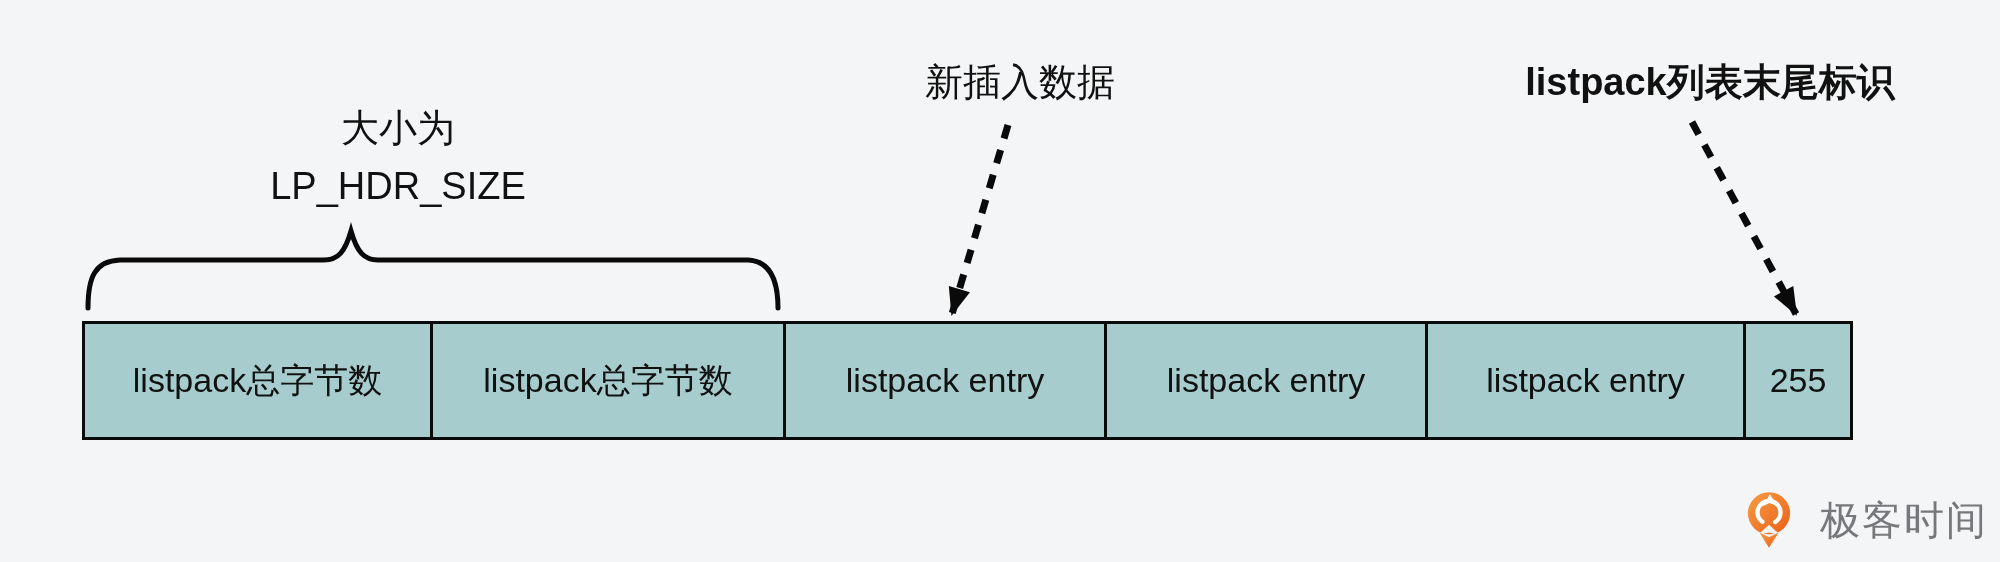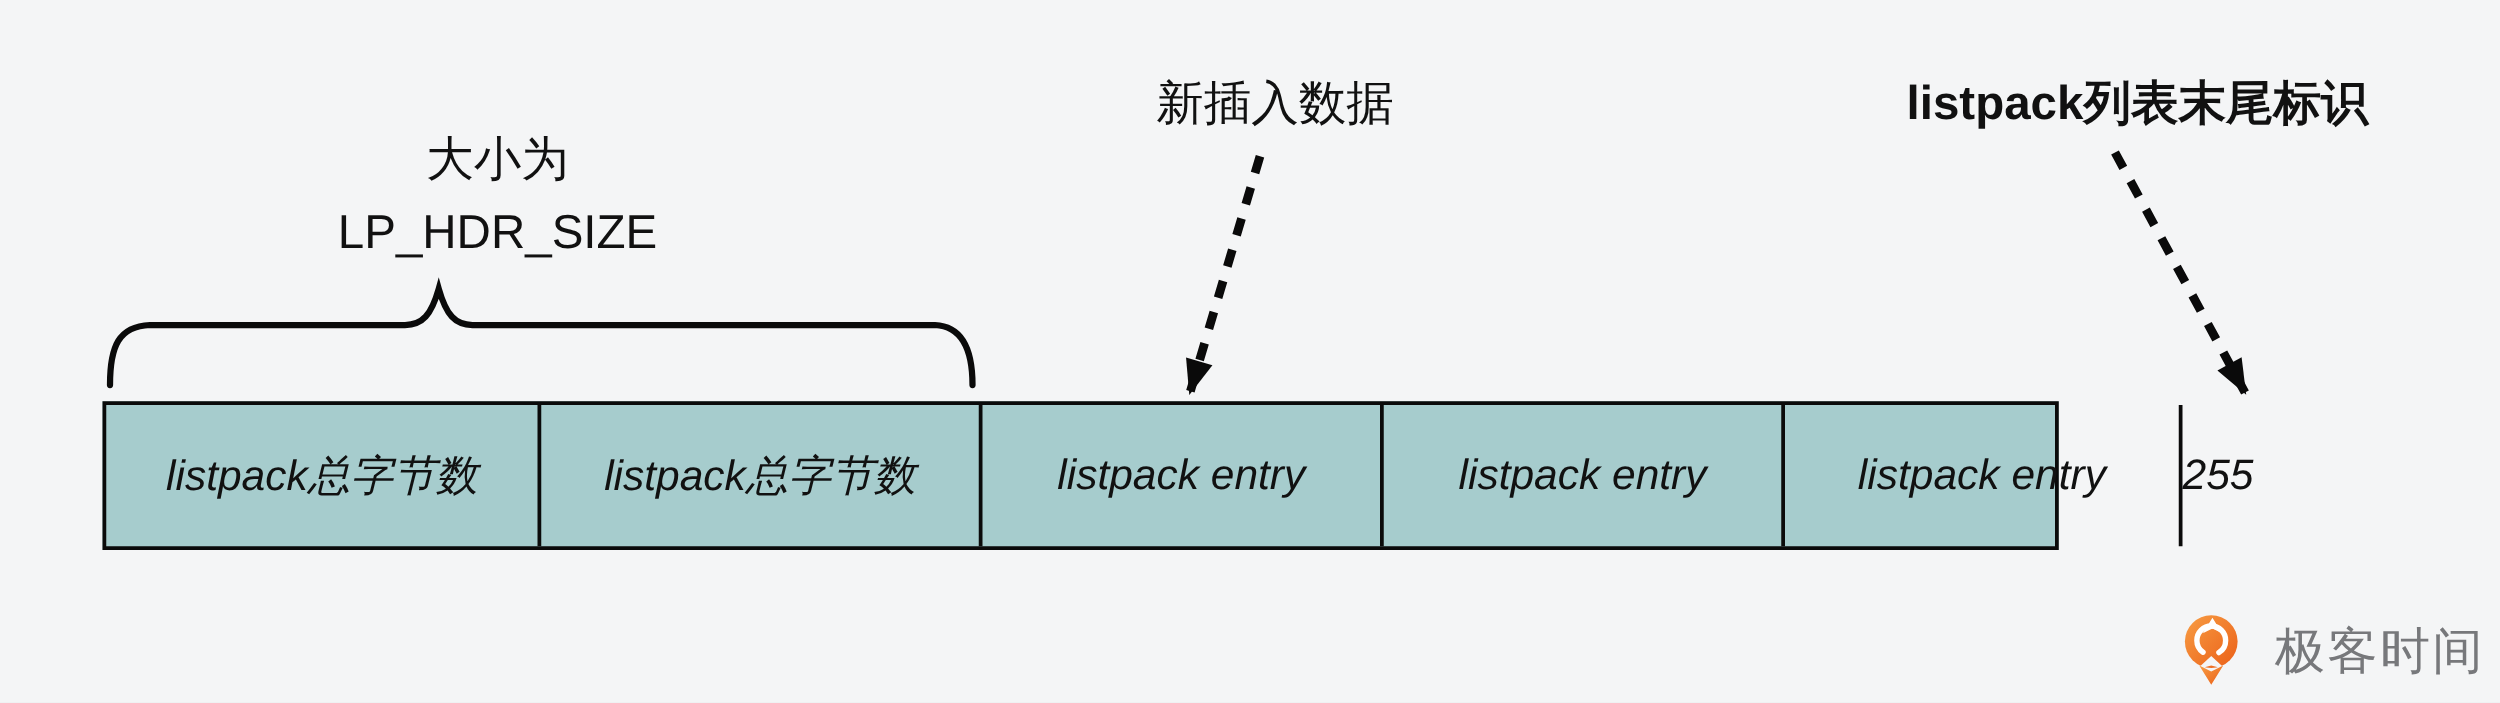--- a/index.html
+++ b/index.html
@@ -35,26 +35,25 @@
     transform:translateX(-50%);
   }
   .callout-end{
     left:1710px;top:57px;
     transform:translateX(-50%);
     font-weight:bold;
   }
   .lp-row{
     position:absolute;
     left:82px;top:321px;
-    width:1565px;height:119px;
+    width:1771px;height:119px;
     display:flex;
     border:3px solid var(--line,#0a0a0a);
     box-sizing:border-box;
     background:var(--cell_fill,#a6cccd);
-    font-style:italic;
   }
   .lp-cell{
     display:flex;align-items:center;justify-content:center;
     border-right:3px solid var(--line,#0a0a0a);
     box-sizing:border-box;
     font-size:34px;
     color:var(--text,#111);
     white-space:nowrap;
   }
   .lp-cell:last-child{border-right:none;}

